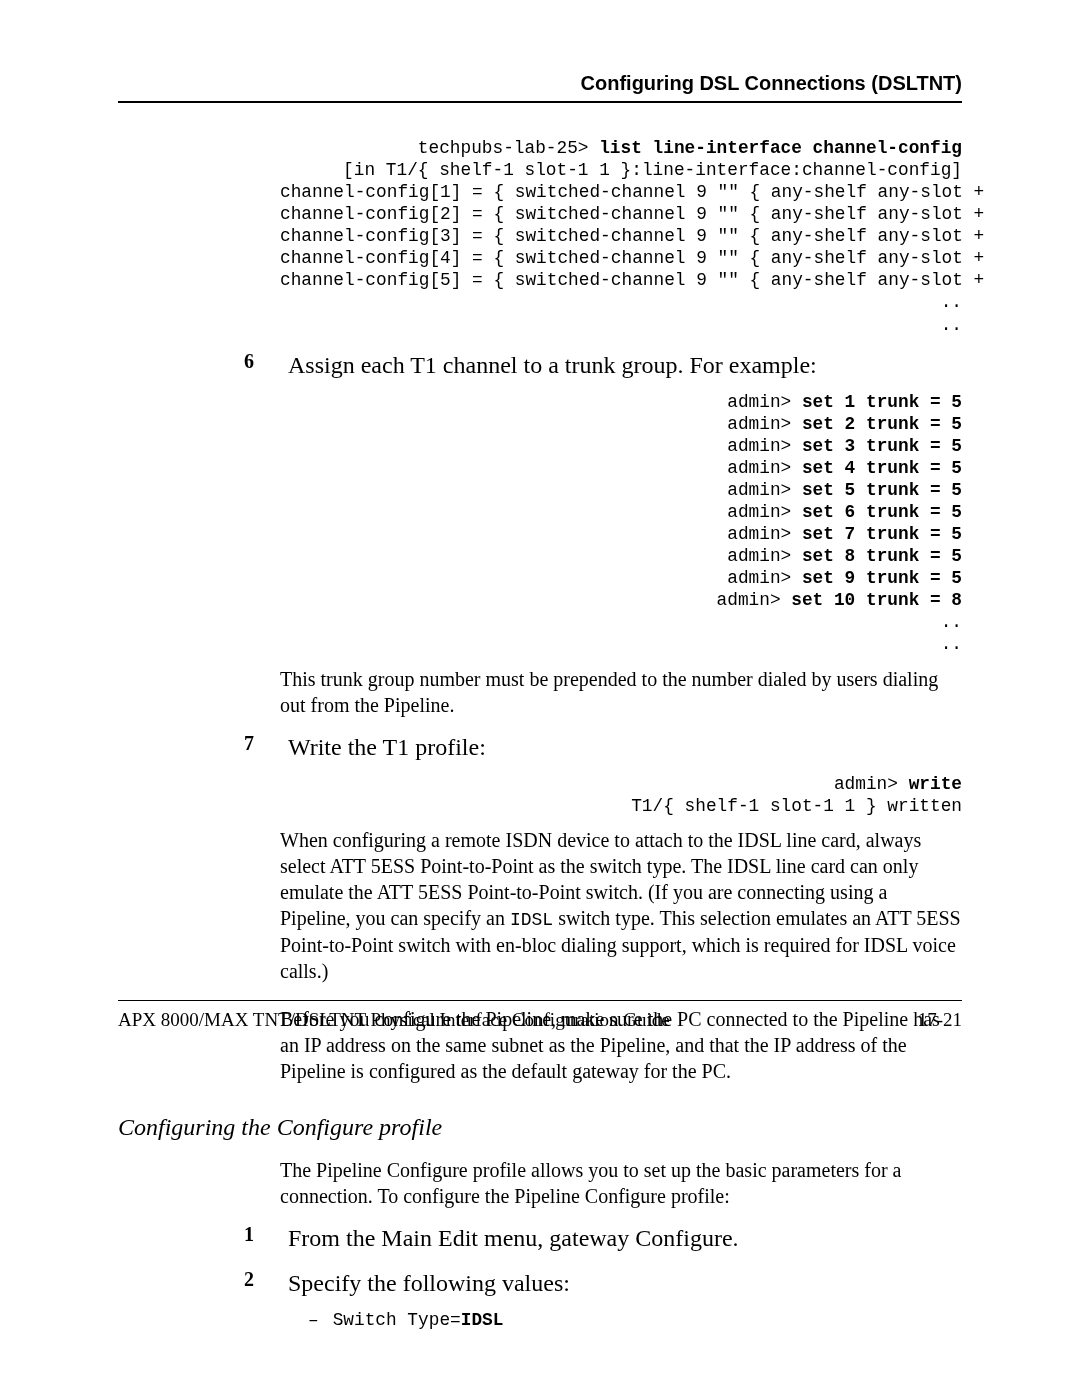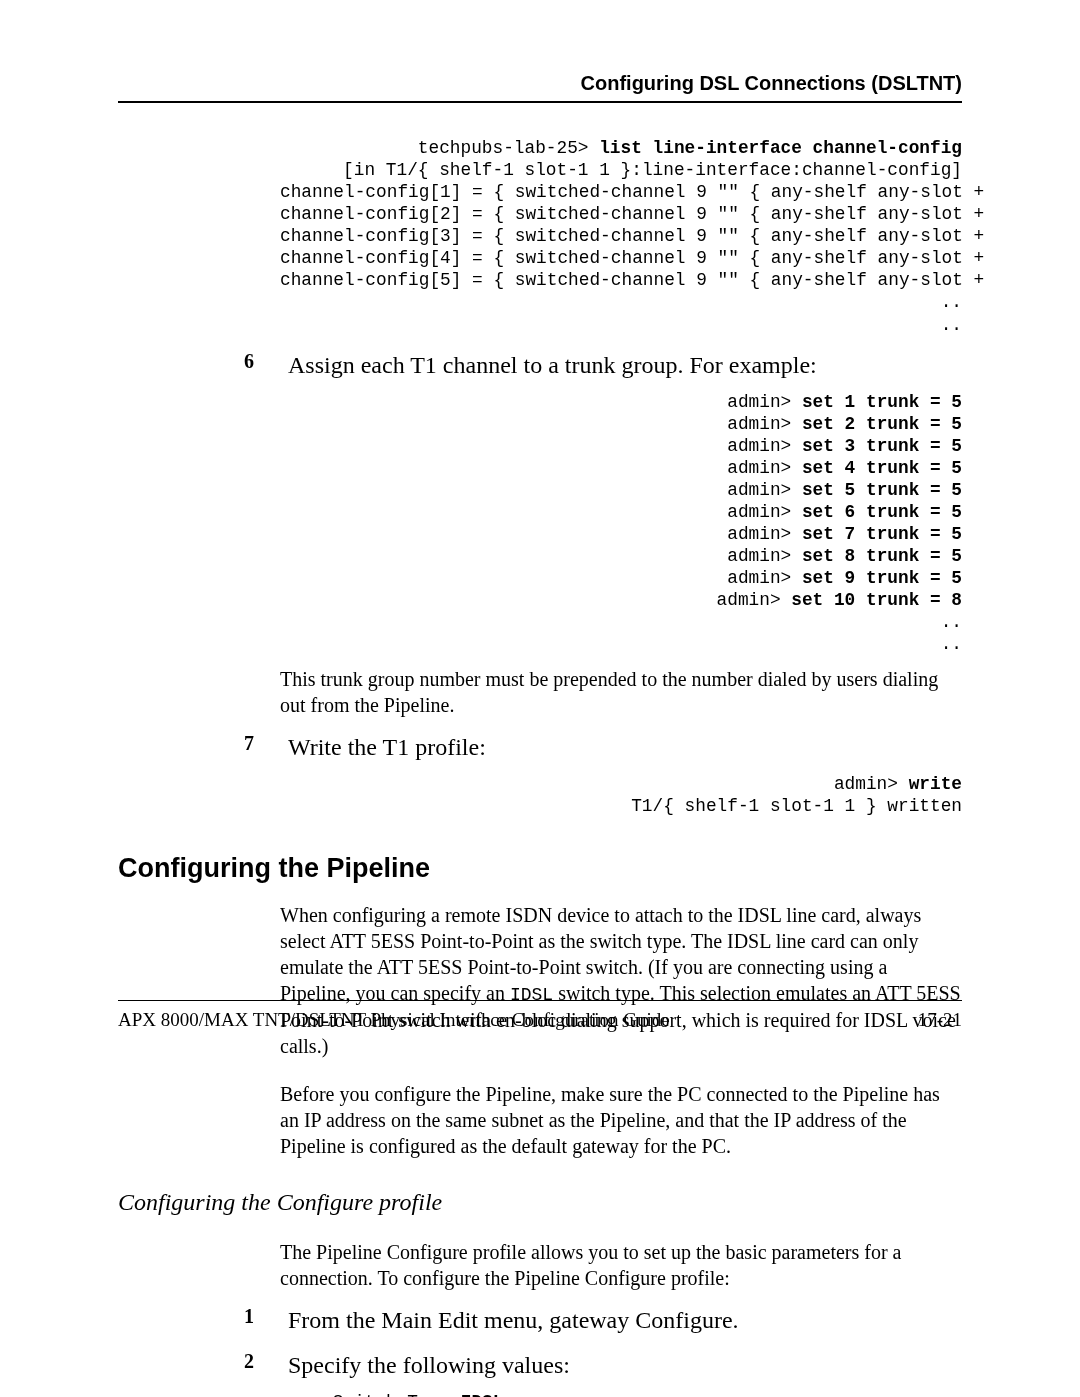--- a/index.html
+++ b/index.html
@@ -78,21 +78,21 @@
     font-family: Arial, Helvetica, sans-serif;
     font-weight: 700;
     font-size: 27px;
     margin: 36px 0 18px 0;
   }
   h3.subsection {
     font-family: "Times New Roman", Times, serif;
     font-style: italic;
     font-weight: 400;
     font-size: 24px;
-    margin: 30px 0 23px 0;
+    margin: 30px 0 16px 0;
   }
   .footer {
     position: absolute;
     left: 118px;
     right: 118px;
     bottom: 53px;
     border-top: 1px solid #000;
     padding-top: 8px;
     display: flex;
     justify-content: space-between;
@@ -160,21 +160,20 @@
     <div class="step">
       <div class="step-num">7</div>
       <div class="step-text">Write the T1 profile:</div>
     </div>
 
     <div class="mono"><span>admin&gt; </span><span class="mono-bold">write</span>
 <span>T1/{ shelf-1 slot-1 1 } written</span></div>
 
   </div>
 
-  <h2 class="section">Configuring the Pipeline</h2>
 
   <div class="content">
     <div class="body-text"><span>When configuring a remote ISDN device to attach to the IDSL line card, always select ATT 5ESS Point-to-Point as the switch type. The IDSL line card can only emulate the ATT 5ESS Point-to-Point switch. (If you are connecting using a Pipeline, you can specify an </span><span class="inline-mono">IDSL</span><span> switch type. This selection emulates an ATT 5ESS Point-to-Point switch with en-bloc dialing support, which is required for IDSL voice calls.)</span></div>
     <div class="body-text" style="margin-top:22px;">Before you configure the Pipeline, make sure the PC connected to the Pipeline has an IP address on the same subnet as the Pipeline, and that the IP address of the Pipeline is configured as the default gateway for the PC.</div>
   </div>
 
   <h3 class="subsection">Configuring the Configure profile</h3>
 
   <div class="content">
     <div class="body-text">The Pipeline Configure profile allows you to set up the basic parameters for a connection. To configure the Pipeline Configure profile:</div>

